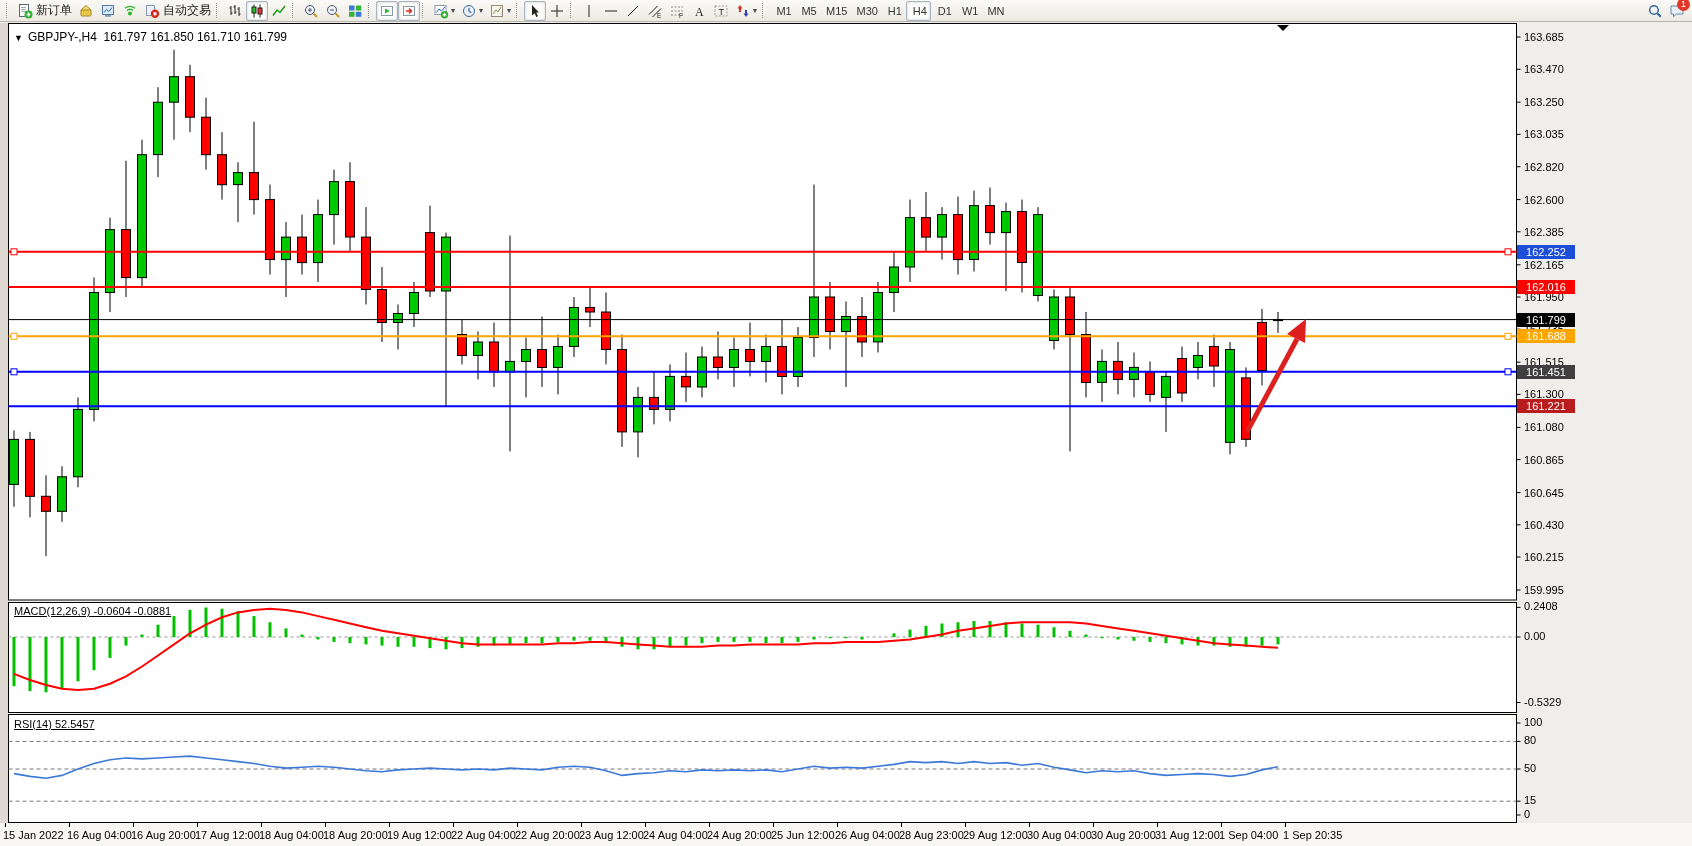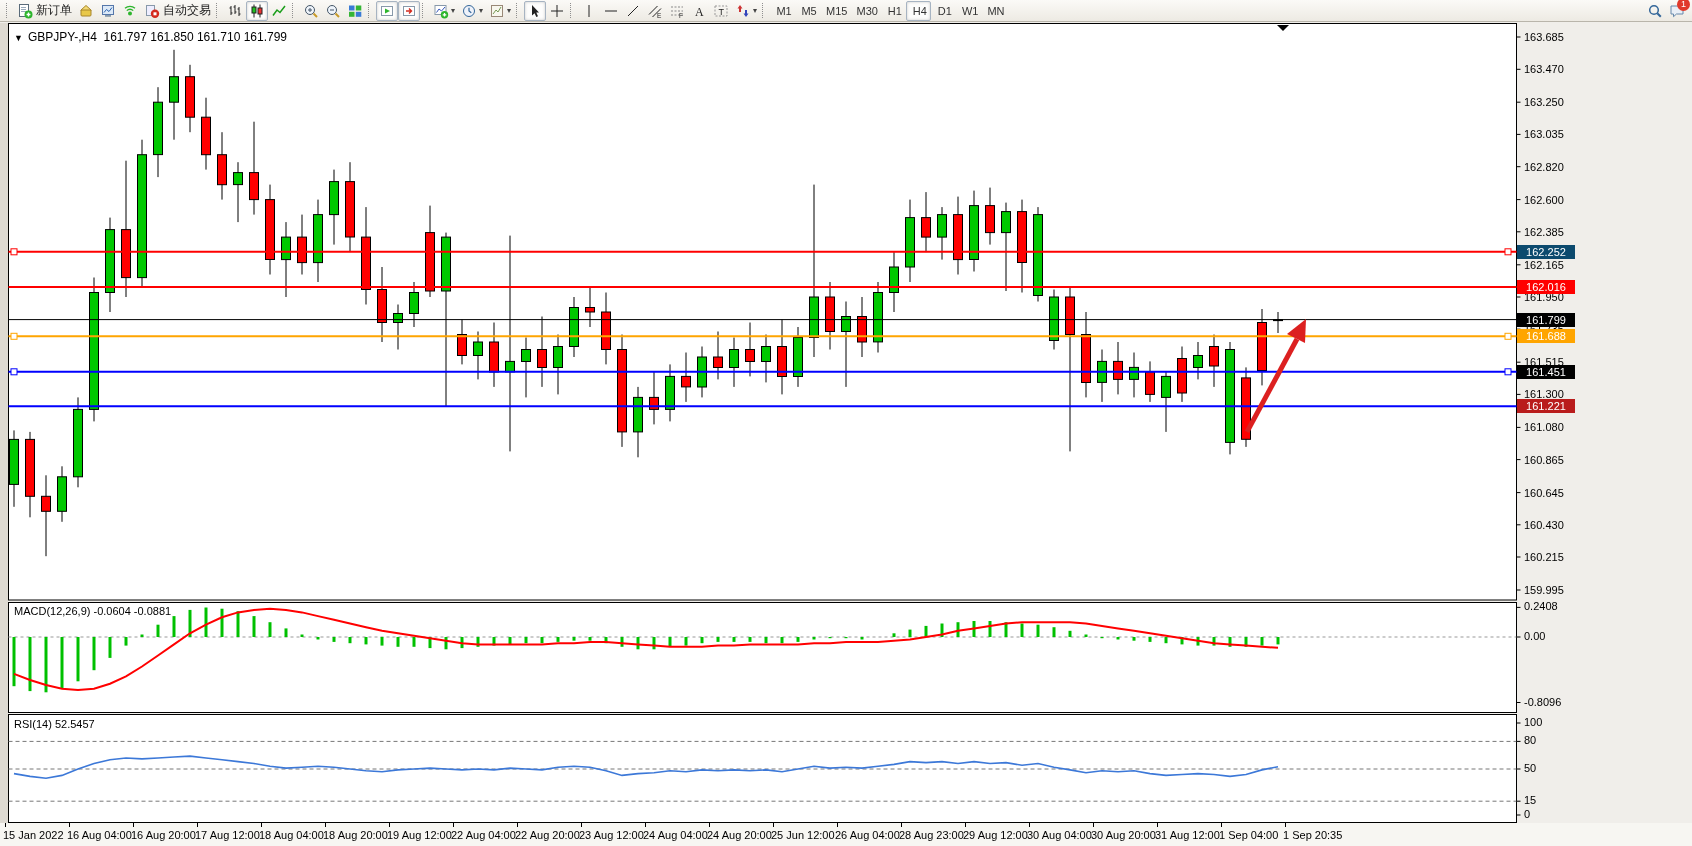--- a/index.html
+++ b/index.html
@@ -22,21 +22,21 @@
   #tb-spacer{flex:1;}
   .badge{position:absolute;right:-3px;top:-4px;min-width:13px;height:13px;border-radius:7px;
          background:#e0392b;color:#fff;font-size:9px;line-height:13px;text-align:center;
          padding:0 2px;box-sizing:border-box;}
   
   #chart{position:absolute;left:0;top:23px;width:1416px;height:823px;background:#f0eeea;}
   #left-strip{position:absolute;left:0;top:0;width:8px;height:800px;background:#dedad2;}
   .pane-svg{position:absolute;left:0;}
   #chart-title{position:absolute;left:14px;top:7px;font-size:12px;color:#000;}
   #chart-title .caret{font-size:9px;margin-right:5px;}
-  .ind-label{position:absolute;left:14px;font-size:11px;color:#000;}
+  .ind-label{position:absolute;left:14px;font-size:11px;color:#000;text-decoration:underline;}
   .ax-label{position:absolute;left:1524px;font-size:11px;color:#000;white-space:nowrap;}
   .price-tag{position:absolute;left:1517px;width:58px;height:14px;font-size:11px;color:#fff;
              text-align:center;line-height:14px;}
   .t-label{position:absolute;top:6px;font-size:11px;color:#000;white-space:nowrap;}
   .t-tick{position:absolute;top:0;width:1px;height:4px;background:#000;}
   #time-axis{position:absolute;left:0;top:800px;width:1692px;height:23px;background:#f7f6f2;}
   #price-axis{position:absolute;left:1517px;top:0;width:175px;height:800px;}
 </style>
 </head>
 <body>
@@ -701,26 +701,26 @@
       <div class="ax-label" style="top:333px">161.515</div>
       <div class="ax-label" style="top:365px">161.300</div>
       <div class="ax-label" style="top:398px">161.080</div>
       <div class="ax-label" style="top:431px">160.865</div>
       <div class="ax-label" style="top:464px">160.645</div>
       <div class="ax-label" style="top:496px">160.430</div>
       <div class="ax-label" style="top:528px">160.215</div>
       <div class="ax-label" style="top:561px">159.995</div>
       <div class="ax-label" style="top:577px">0.2408</div>
       <div class="ax-label" style="top:607px">0.00</div>
-      <div class="ax-label" style="top:673px">-0.8096</div>
+      <div class="ax-label" style="top:673px">-0.5329</div>
       <div class="ax-label" style="top:693px">100</div>
       <div class="ax-label" style="top:711px">80</div>
       <div class="ax-label" style="top:739px">50</div>
       <div class="ax-label" style="top:771px">15</div>
       <div class="ax-label" style="top:785px">0</div>
-      <div class="price-tag" style="top:222px;background:#0c4a6e">162.252</div>
+      <div class="price-tag" style="top:222px;background:#1d4ed8">162.252</div>
       <div class="price-tag" style="top:257px;background:#FF0000">162.016</div>
       <div class="price-tag" style="top:290px;background:#000000">161.799</div>
       <div class="price-tag" style="top:306px;background:#FFA500">161.688</div>
-      <div class="price-tag" style="top:342px;background:#000000">161.451</div>
+      <div class="price-tag" style="top:342px;background:#404040">161.451</div>
       <div class="price-tag" style="top:376px;background:#b91c1c">161.221</div>
     </div>
 </div>
 
 </body></html>

